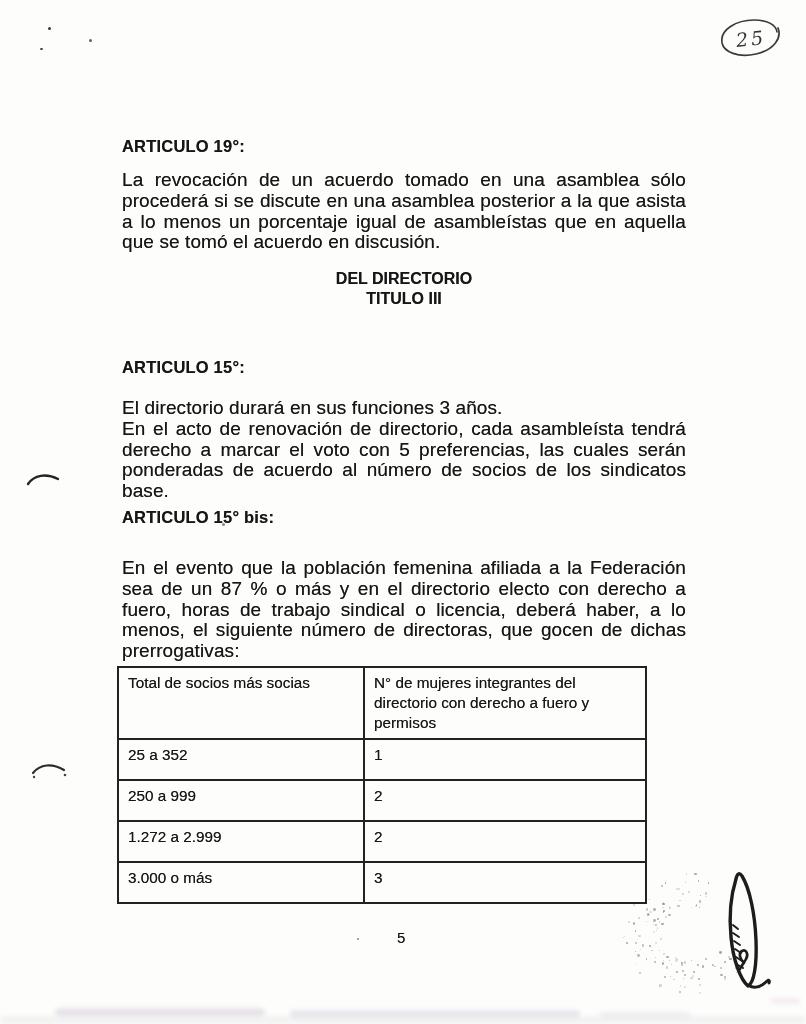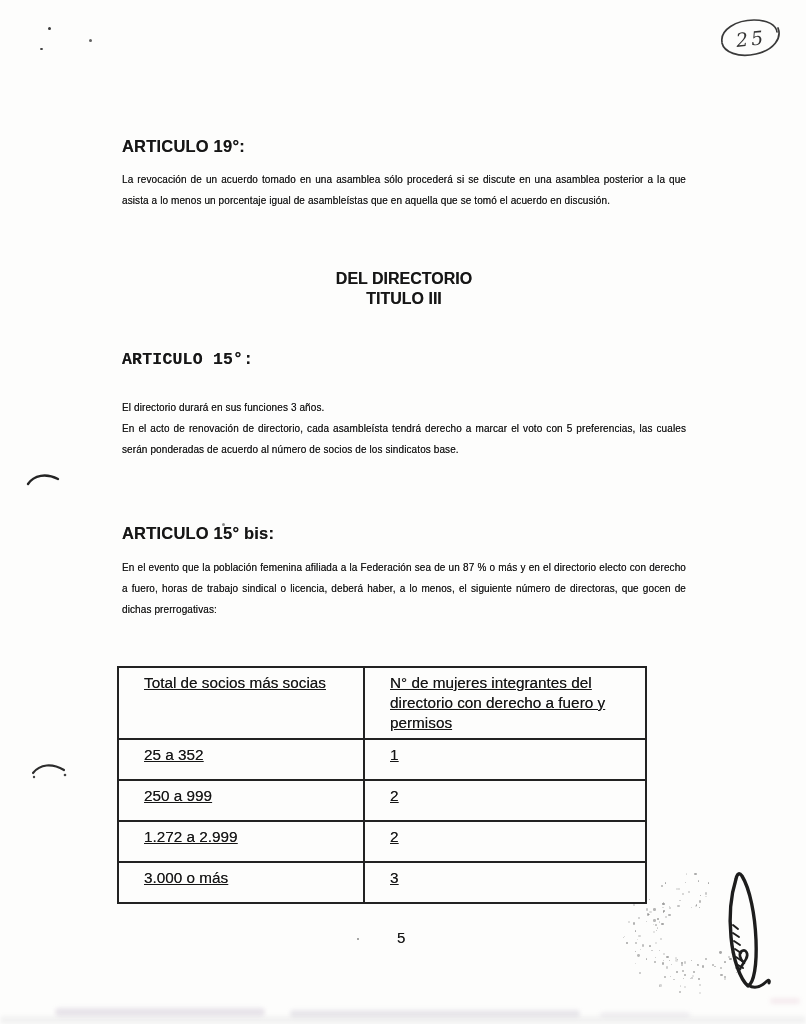--- a/index.html
+++ b/index.html
@@ -6,21 +6,21 @@
   .page{
     position:relative;
     width:806px;height:1024px;
     background:#fdfdfc;
     overflow:hidden;
     font-family:"Liberation Sans", sans-serif;
     color:#161616;
   }
   
   .body-text{
-    font-size:10px;
+    font-size:19px;
     line-height:20.8px;
     text-align:justify;
     text-shadow:0 0 0.55px rgba(25,25,25,0.7);
     letter-spacing:0.1px;
   }
   .heading{
     font-size:16.5px;
     font-weight:bold;
     letter-spacing:0.2px;
     text-shadow:0 0 0.5px rgba(25,25,25,0.6);
@@ -41,24 +41,23 @@
     border-collapse:collapse;
     table-layout:fixed;
     width:528px;
     font-size:15.3px;
     text-shadow:0 0 0.55px rgba(25,25,25,0.7);
   }
   .doc-table th,.doc-table td{
     border:2px solid #222;
     vertical-align:top;
     text-align:left;
-    padding:5px 25px;
+    padding:5px 9px;
     font-weight:normal;
     line-height:20px;
-    text-decoration:underline;
   }
   .doc-table th{height:50px;}
   .doc-table td{height:29px;}
   .col1{width:246px;}
   .col2{width:282px;}
   .page-number{
     font-size:15px;
     font-weight:500;
     text-shadow:0 0 0.5px rgba(25,25,25,0.6);
   }
@@ -95,27 +94,27 @@
   <div class="abs content heading" style="top:137px;">ARTICULO 19°:</div>
   <div class="abs content body-text" style="top:170px;">
     <p>La revocación de un acuerdo tomado en una asamblea sólo procederá si se discute en una asamblea posterior a la que asista a lo menos un porcentaje igual de asambleístas que en aquella que se tomó el acuerdo en discusión.</p>
   </div>
 
   <div class="abs title-block" style="top:269px;">
     <div>DEL DIRECTORIO</div>
     <div>TITULO III</div>
   </div>
 
-  <div class="abs content heading" style="top:350px;font-family:Liberation Mono, monospace;">ARTICULO 15°:</div>
+  <div class="abs content heading" style="top:358px;">ARTICULO 15°:</div>
   <div class="abs content body-text" style="top:398px;">
     <p>El directorio durará en sus funciones 3 años.</p>
     <p>En el acto de renovación de directorio, cada asambleísta tendrá derecho a marcar el voto con 5 preferencias, las cuales serán ponderadas de acuerdo al número de socios de los sindicatos base.</p>
   </div>
 
-  <div class="abs content heading" style="top:524px;">ARTICULO 15° bis:</div>
+  <div class="abs content heading" style="top:508px;">ARTICULO 15° bis:</div>
   <div class="abs content body-text" style="top:558px;">
     <p>En el evento que la población femenina afiliada a la Federación sea de un 87 % o más y en el directorio electo con derecho a fuero, horas de trabajo sindical o licencia, deberá haber, a lo menos, el siguiente número de directoras, que gocen de dichas prerrogativas:</p>
   </div>
 
   <table class="doc-table abs" style="left:117px;top:666px;">
     <colgroup>
         <col class="col1">
         <col class="col2">
       </colgroup>
     <thead>

